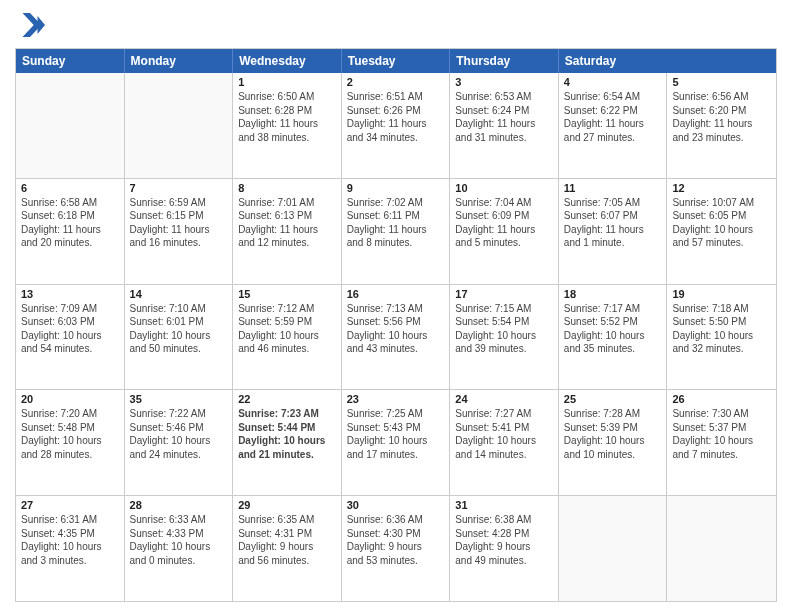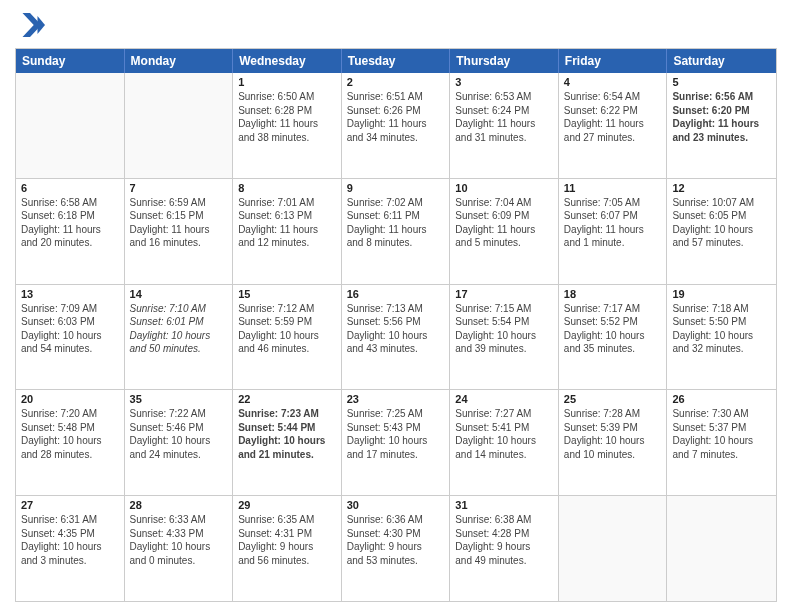--- a/index.html
+++ b/index.html
@@ -128,21 +128,20 @@
     </div>
   </div>
 
   <div class="calendar">
     <div class="day-headers">
     <div class="day-header">Sunday</div>
         <div class="day-header">Monday</div>
         <div class="day-header">Wednesday</div>
         <div class="day-header">Tuesday</div>
         <div class="day-header">Thursday</div>
-        <div class="day-header">Friday</div>
         <div class="day-header">Saturday</div>
       </div>
     <div class="weeks">
     <div class="week-row">
           <div class="day-cell empty"></div>
           <div class="day-cell empty"></div>
           <div class="day-cell">
             <div class="day-number">1</div>
             <div class="day-info" style="white-space: pre-line;">Sunrise: 6:50 AM
 Sunset: 6:28 PM
@@ -165,21 +164,21 @@
           </div>
           <div class="day-cell">
             <div class="day-number">4</div>
             <div class="day-info" style="white-space: pre-line;">Sunrise: 6:54 AM
 Sunset: 6:22 PM
 Daylight: 11 hours
 and 27 minutes.</div>
           </div>
           <div class="day-cell">
             <div class="day-number">5</div>
-            <div class="day-info" style="white-space: pre-line; font-weight: bold;">Sunrise: 6:56 AM
+            <div class="day-info" style="white-space: pre-line;">Sunrise: 6:56 AM
 Sunset: 6:20 PM
 Daylight: 11 hours
 and 23 minutes.</div>
           </div>
         </div>
         <div class="week-row">
           <div class="day-cell">
             <div class="day-number">6</div>
             <div class="day-info" style="white-space: pre-line;">Sunrise: 6:58 AM
 Sunset: 6:18 PM
@@ -232,21 +231,21 @@
         <div class="week-row">
           <div class="day-cell">
             <div class="day-number">13</div>
             <div class="day-info" style="white-space: pre-line;">Sunrise: 7:09 AM
 Sunset: 6:03 PM
 Daylight: 10 hours
 and 54 minutes.</div>
           </div>
           <div class="day-cell">
             <div class="day-number">14</div>
-            <div class="day-info" style="white-space: pre-line; font-style: italic;">Sunrise: 7:10 AM
+            <div class="day-info" style="white-space: pre-line;">Sunrise: 7:10 AM
 Sunset: 6:01 PM
 Daylight: 10 hours
 and 50 minutes.</div>
           </div>
           <div class="day-cell">
             <div class="day-number">15</div>
             <div class="day-info" style="white-space: pre-line;">Sunrise: 7:12 AM
 Sunset: 5:59 PM
 Daylight: 10 hours
 and 46 minutes.</div>

